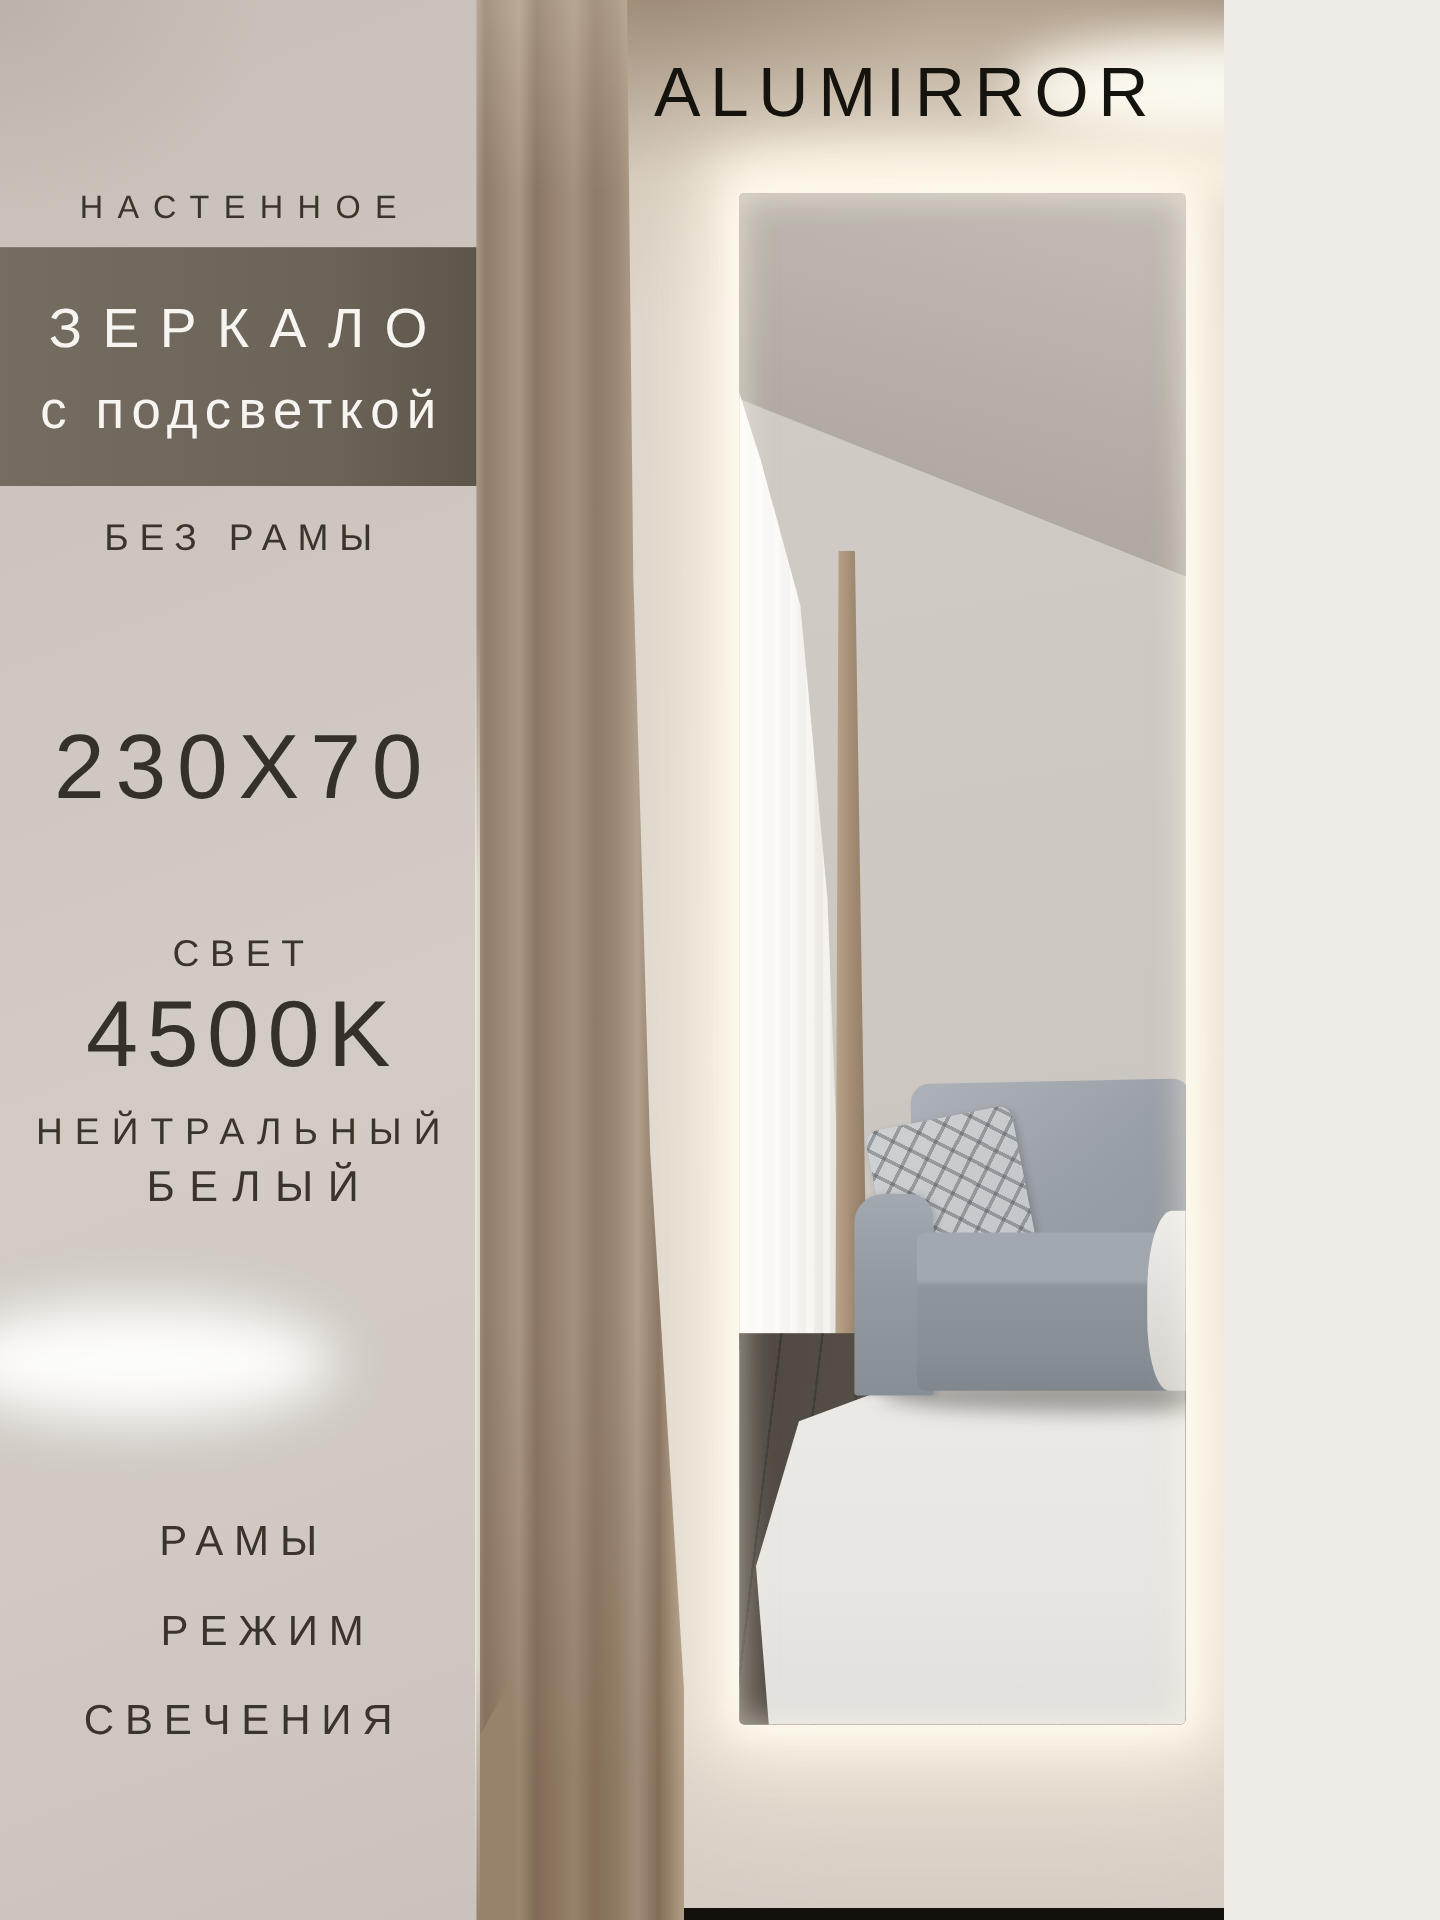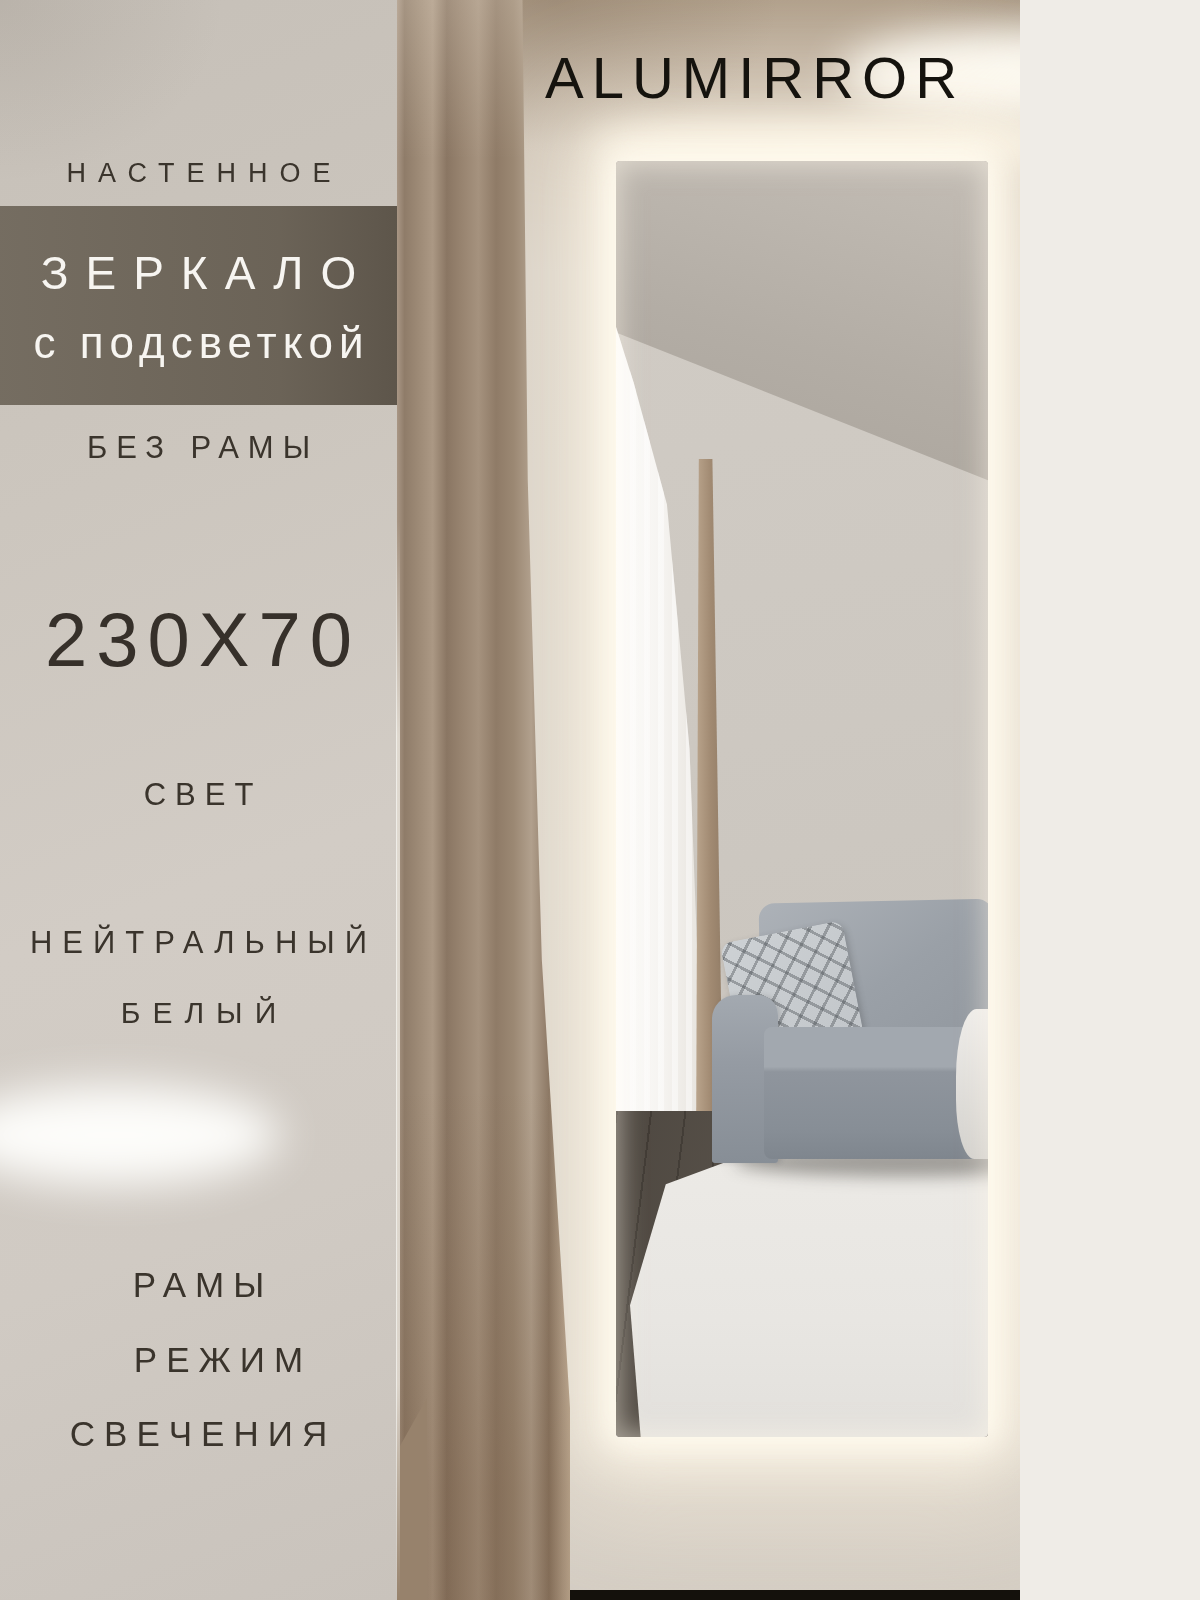--- a/index.html
+++ b/index.html
@@ -137,21 +137,21 @@
   .band{position:absolute;left:0;top:206px;width:397px;height:199px;
     background:linear-gradient(90deg,rgba(114,106,94,.97) 0%,rgba(104,96,84,.97) 70%,rgba(90,82,71,.97) 100%);}
   .t-product{top:40px;font-size:46px;letter-spacing:17px;text-indent:17px;color:#f7f5f1;position:absolute;left:0;width:397px;text-align:center;white-space:nowrap;}
   .t-product-sub{top:112px;font-size:44px;letter-spacing:6px;text-indent:6px;color:#f7f5f1;position:absolute;left:0;width:397px;text-align:center;white-space:nowrap;}
   .t-frame{top:430px;font-size:31px;letter-spacing:9px;text-indent:9px;}
   .t-size-label{top:540px;font-size:31px;letter-spacing:10px;text-indent:10px;}
   .t-size-value{top:596px;font-size:76px;letter-spacing:9px;text-indent:9px;font-weight:400;color:#36302a;}
   .t-light-label{top:755px;font-size:31px;letter-spacing:9px;text-indent:9px;margin-top:22px;}
   .t-light-value{top:816px;font-size:78px;letter-spacing:7px;text-indent:7px;font-weight:400;color:#36302a;}
   .t-tone1{top:925px;font-size:31px;letter-spacing:10px;text-indent:10px;}
-  .t-tone2{top:996px;font-size:30px;letter-spacing:12px;text-indent:12px;}
+  .t-tone2{top:968px;font-size:36px;letter-spacing:12px;text-indent:12px;padding-left:12px;}
   .t-mode1{top:1265px;font-size:35px;letter-spacing:9px;text-indent:9px;}
   .t-mode2{top:1340px;font-size:35px;letter-spacing:9px;text-indent:9px;margin-left:20px;}
   .t-mode3{top:1414px;font-size:35px;letter-spacing:9px;text-indent:9px;}
 </style>
 </head>
 <body>
 
 <div class="canvas">
 
   <div class="photo-bg"></div>
@@ -202,20 +202,21 @@
   <div class="info-panel">
     <div class="panel-glare"></div>
     <div class="p-text t-mount">НАСТЕННОЕ</div>
     <div class="band">
       <div class="t-product">ЗЕРКАЛО</div>
       <div class="t-product-sub">с подсветкой</div>
     </div>
     <div class="p-text t-frame">БЕЗ РАМЫ</div>
     <div class="p-text t-size-value">230X70</div>
     <div class="p-text t-light-label">СВЕТ</div>
+    <div class="p-text t-light-value">4500K</div>
     <div class="p-text t-tone1">НЕЙТРАЛЬНЫЙ</div>
     <div class="p-text t-tone2">БЕЛЫЙ</div>
     <div class="p-text t-mode1">РАМЫ</div>
     <div class="p-text t-mode2">РЕЖИМ</div>
     <div class="p-text t-mode3">СВЕЧЕНИЯ</div>
   </div>
   <div class="panel-seam"></div>
 
 </div>
 

